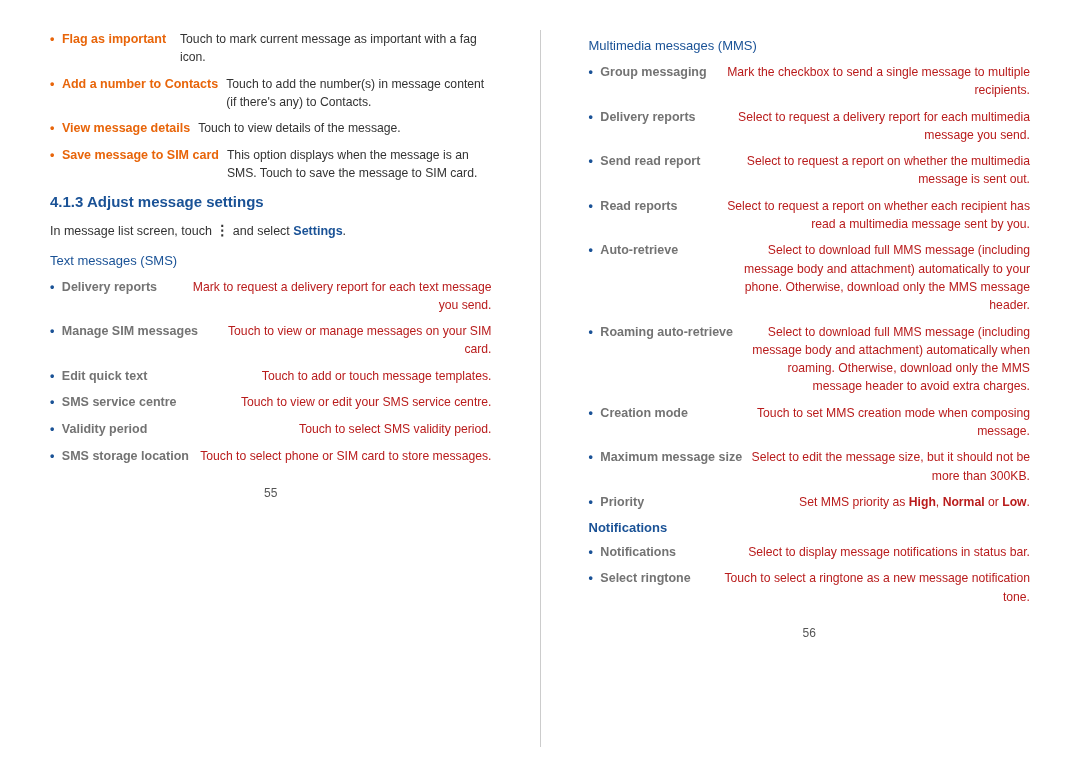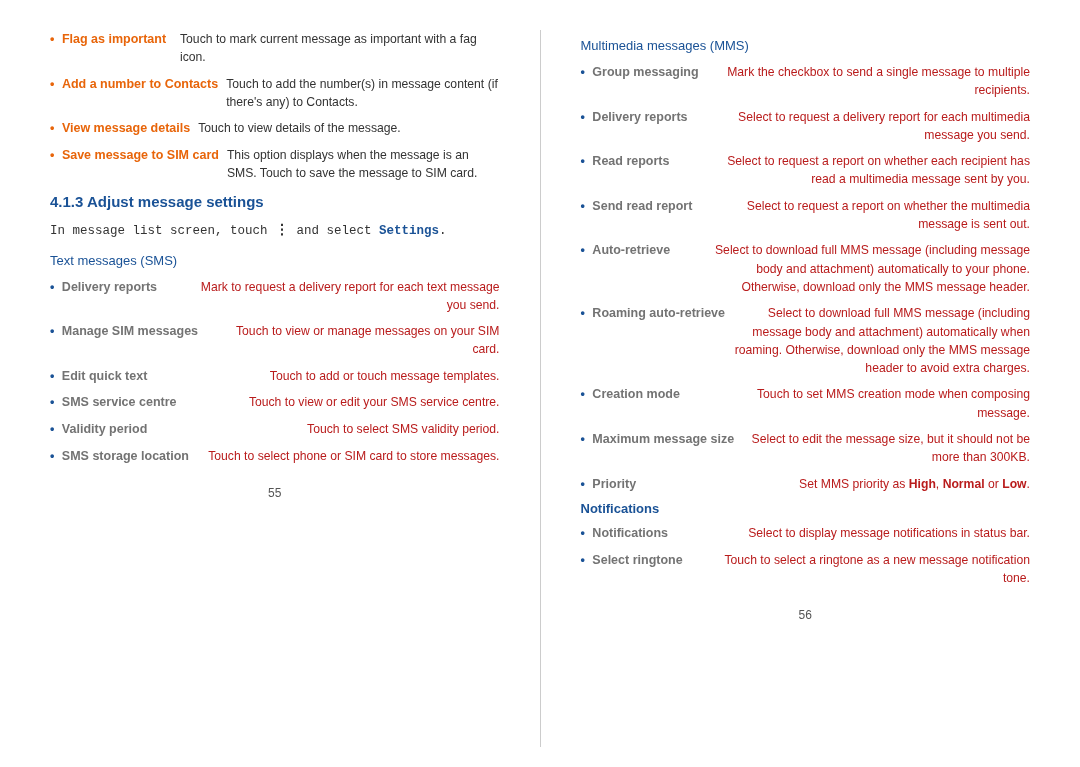--- a/index.html
+++ b/index.html
@@ -12,21 +12,21 @@
       height: 767px;
       overflow: hidden;
       display: flex;
       flex-direction: column;
     }
 
     .pages-container {
       display: flex;
       flex: 1;
       padding: 30px 20px 20px 20px;
-      gap: 0;
+      gap: 8px;
     }
 
     .page {
       flex: 1;
       padding: 0 30px;
       position: relative;
     }
 
     .page-left {
       border-right: none;
@@ -56,21 +56,20 @@
       color: #1a5296;
       margin-bottom: 10px;
       margin-top: 5px;
     }
 
     .intro-text {
       font-size: 12.5px;
       color: #333;
       margin-bottom: 12px;
       line-height: 1.5;
-      font-family: Liberation Mono, monospace;
     }
 
     .intro-text .settings-link {
       color: #1a5296;
       font-weight: bold;
     }
 
     
     .settings-section {
       margin-bottom: 8px;
@@ -261,30 +260,30 @@
 
       <div class="settings-item">
         <div class="settings-item-label">
           <span class="bullet orange">• </span><span class="term">Delivery reports</span>
         </div>
         <div class="settings-item-desc">Select to request a delivery report for each multimedia message you send.</div>
       </div>
 
       <div class="settings-item">
         <div class="settings-item-label">
+          <span class="bullet orange">• </span><span class="term">Send read report</span>
+        </div>
+        <div class="settings-item-desc">Select to request a report on whether the multimedia message is sent out.</div>
+      </div>
+
+      <div class="settings-item">
+        <div class="settings-item-label">
           <span class="bullet orange">• </span><span class="term">Read reports</span>
         </div>
         <div class="settings-item-desc">Select to request a report on whether each recipient has read a multimedia message sent by you.</div>
-      </div>
-
-      <div class="settings-item">
-        <div class="settings-item-label">
-          <span class="bullet orange">• </span><span class="term">Send read report</span>
-        </div>
-        <div class="settings-item-desc">Select to request a report on whether the multimedia message is sent out.</div>
       </div>
 
       <div class="settings-item">
         <div class="settings-item-label">
           <span class="bullet orange">• </span><span class="term">Auto-retrieve</span>
         </div>
         <div class="settings-item-desc">Select to download full MMS message (including message body and attachment) automatically to your phone. Otherwise, download only the MMS message header.</div>
       </div>
 
       <div class="settings-item">

